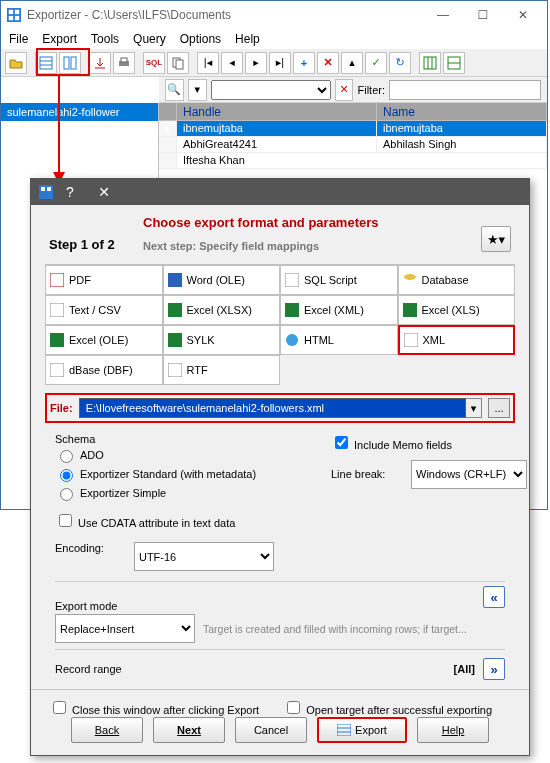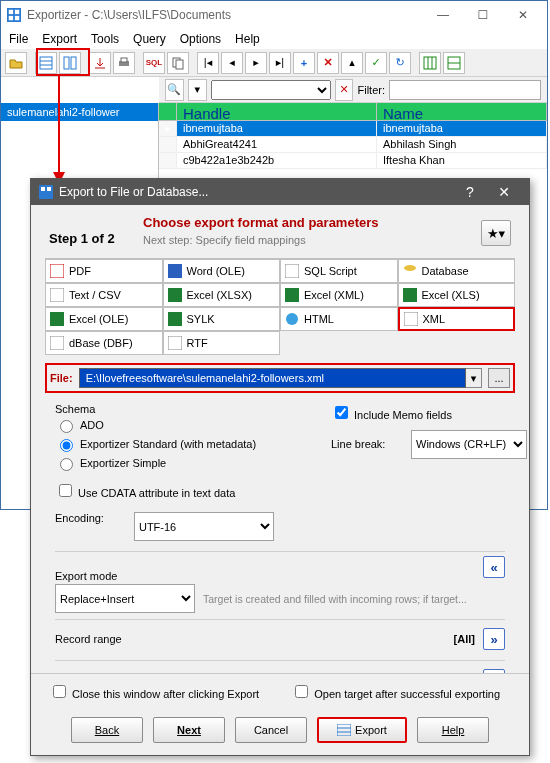--- a/index.html
+++ b/index.html
@@ -26,45 +26,45 @@
 
   .filter-row { height: 26px; display: flex; align-items: center; gap: 4px; padding: 2px 6px; background: #f0f0f0; border-bottom: 1px solid #d0d0d0; margin-left: 158px; }
   .filter-row select { flex: 0 0 120px; height: 20px; font-size:11px; }
   .filter-row input { flex: 1; height: 20px; border: 1px solid #a9a9a9; padding: 0 4px; font-size:11px; }
 
   .sidebar { position: absolute; left: 0; top: 102px; width: 158px; height: 400px; background: #fff; border-right: 1px solid #c0c0c0; }
   .side-item { padding: 3px 6px; font-size: 11px; cursor: pointer; white-space: nowrap; overflow: hidden; }
   .side-item.sel { background: #0078d7; color: #fff; }
 
   .grid { position: absolute; left: 158px; top: 102px; right: 0; bottom: 0; }
-  .grid-head { display: flex; background: #22c55e; border-bottom: 1px solid #c0c0c0; height: 18px; font-size:15px; }
+  .grid-head { display: flex; background: #a3a3a3; border-bottom: 1px solid #c0c0c0; height: 18px; font-size:12px; }
   .grid-head div { padding: 2px 6px; border-right: 1px solid #c0c0c0; color: #003399; font-weight: normal; }
   .gh1 { width: 18px; }
   .gh2 { flex: 0 0 200px; }
   .gh3 { flex: 1; }
   .grid-row { display: flex; height: 16px; font-size: 11px; }
   .grid-row div { padding: 1px 6px; border-right: 1px solid #eee; border-bottom: 1px solid #eee; }
   .grid-row .c0 { width: 18px; background: #f7f7f7; }
   .grid-row.sel { background: #0078d7; color: #fff; }
 
   
   .dialog { position: absolute; left: 30px; top: 178px; width: 500px; height: 578px; background: #f0f0f0; border: 1px solid #555; box-shadow: 3px 3px 8px rgba(0,0,0,0.35); z-index: 10; }
   .dlg-title { height: 26px; background: #555; color: #fff; display: flex; align-items: center; padding: 0 8px; font-size: 12px; }
   .dlg-title .title { flex: 1; }
   .dlg-title .wbtn { width: 34px; text-align: center; cursor: pointer; font-size:14px; }
 
   .dlg-head { padding: 10px 18px 6px 18px; display: flex; align-items: flex-end; }
   .step { font-weight: bold; font-size: 13px; color: #000; width: 94px; }
   .head-right { flex: 1; }
   .fmt-title { color: #b00000; font-weight: bold; font-size: 13px; }
-  .fmt-sub { color: #777; font-weight: normal; font-size: 11px; margin-top: 4px; }
+  .fmt-sub { color: #777; font-weight: bold; font-size: 11px; margin-top: 10px; }
   .star-btn { width: 30px; height: 26px; border: 1px solid #a0a0a0; background: linear-gradient(#fff,#e4e4e4); display:flex; align-items:center; justify-content:center; font-size:13px; cursor:pointer; border-radius:2px; }
 
   .fmt-grid { display: grid; grid-template-columns: repeat(4,1fr); border-top: 1px solid #c0c0c0; margin: 6px 14px 0 14px; }
-  .fmt-cell { border: 1px solid #c0c0c0; padding: 3px 4px; display: flex; align-items: center; gap: 5px; font-size: 11px; cursor: pointer; background: #fff; height: 24px; }
+  .fmt-cell { border: 1px solid #c0c0c0; padding: 3px 4px; display: flex; align-items: center; gap: 5px; font-size: 11px; cursor: pointer; background: #fff; height: 30px; }
   .fmt-cell .fic { width: 14px; height: 14px; flex-shrink:0; }
   .fmt-cell.sel { border: 2px solid #e10000; font-weight: normal; }
 
   .file-row { margin: 8px 14px 0 14px; border: 2px solid #e10000; padding: 3px; display: flex; align-items: center; gap: 6px; justify-content: flex-end; }
   .file-row label { color: #b00000; font-weight: bold; font-size: 11px; }
   .file-input-wrap { flex: 1; display:flex; }
   .file-input { flex:1; height: 20px; background: #0048c0; color: #fff; border: 1px solid #616161; padding: 0 6px; font-size: 11px; display:flex; align-items:center; }
   .file-combo { width:16px; height:20px; border:1px solid #888; border-left:none; background:#eee; display:flex; align-items:center; justify-content:center; cursor:pointer; }
   .file-browse { width: 22px; height: 20px; border: 1px solid #888; background: #e8e8e8; text-align: center; font-size: 11px; line-height: 18px; cursor: pointer; }
 
@@ -79,21 +79,21 @@
   .mode-note { color: #888; font-size: 10.5px; }
   .nav-btn { width: 22px; height: 22px; border: 1px solid #4a70c8; background: #fff; color: #1040a0; font-weight: bold; font-size: 13px; display:flex; align-items:center; justify-content:center; cursor:pointer; border-radius:2px; }
 
   .range-row { margin: 6px 24px 0 24px; border-top:1px solid #d0d0d0; padding:8px 0 4px 0; display:flex; align-items:center; }
   .range-row .rlbl { flex:0 0 140px; }
   .range-row .rval { flex:1; text-align:right; font-weight:bold; padding-right:8px; }
 
   .chk-row { margin: 8px 24px 0 24px; display:flex; align-items:center; gap:4px; }
 
   .bottom-area { position:absolute; left:0; right:0; bottom:0; padding: 8px 18px 12px 18px; border-top:1px solid #c8c8c8; background:#f0f0f0; }
-  .bottom-chks { display:flex; gap:32px; margin-bottom:16px; }
+  .bottom-chks { display:flex; gap:24px; margin-bottom:0; }
   .btn-row { display:flex; gap:10px; justify-content:center; }
   .btn { min-width:72px; height:26px; border:1px solid #8a8a8a; background:linear-gradient(#fff,#e2e2e2); font-size:11px; cursor:pointer; display:flex; align-items:center; justify-content:center; gap:4px; border-radius:2px; }
   .btn.exp { border:2px solid #e10000; min-width:90px; }
 </style>
 </head>
 <body>
 
 <div class="main-window">
   <div class="titlebar">
     <svg class="ico" viewBox="0 0 16 16">
@@ -208,40 +208,38 @@
         <div class="gh2">ibnemujtaba</div>
         <div class="gh3">ibnemujtaba</div>
       </div>
     <div class="grid-row">
         <div class="c0"></div>
         <div class="gh2">AbhiGreat4241</div>
         <div class="gh3">Abhilash Singh</div>
       </div>
     <div class="grid-row">
         <div class="c0"></div>
-        <div class="gh2">c9b422a1e3b242b</div>
         <div class="gh3">Iftesha Khan</div>
       </div>
   </div>
 </div>
 
 <div class="red-box red-box-1"></div>
 <svg class="arrow-line" viewBox="0 0 30 108">
     <line x1="15" y1="0" x2="15" y2="98" stroke="#e10000" stroke-width="2"></line>
     <path d="M15 108 l-6 -12 h12 z" fill="#e10000"></path>
   </svg>
 
 <div class="dialog">
   <div class="dlg-title">
     <svg width="14" height="14">
         <rect width="14" height="14" fill="#2a7ad2"></rect>
         <rect x="2" y="2" width="4" height="4" fill="#fff"></rect>
         <rect x="8" y="2" width="4" height="4" fill="#fff"></rect>
       </svg>
-    <span class="title" style="margin-left:6px;">Export to File or Database...</span>
     <span class="wbtn">?</span>
     <span class="wbtn">✕</span>
   </div>
 
   <div class="dlg-head">
     <div class="step">Step 1 of 2</div>
     <div class="head-right">
       <div class="fmt-title">Choose export format and parameters</div>
       <div class="fmt-sub">Next step: Specify field mappings</div>
     </div>

